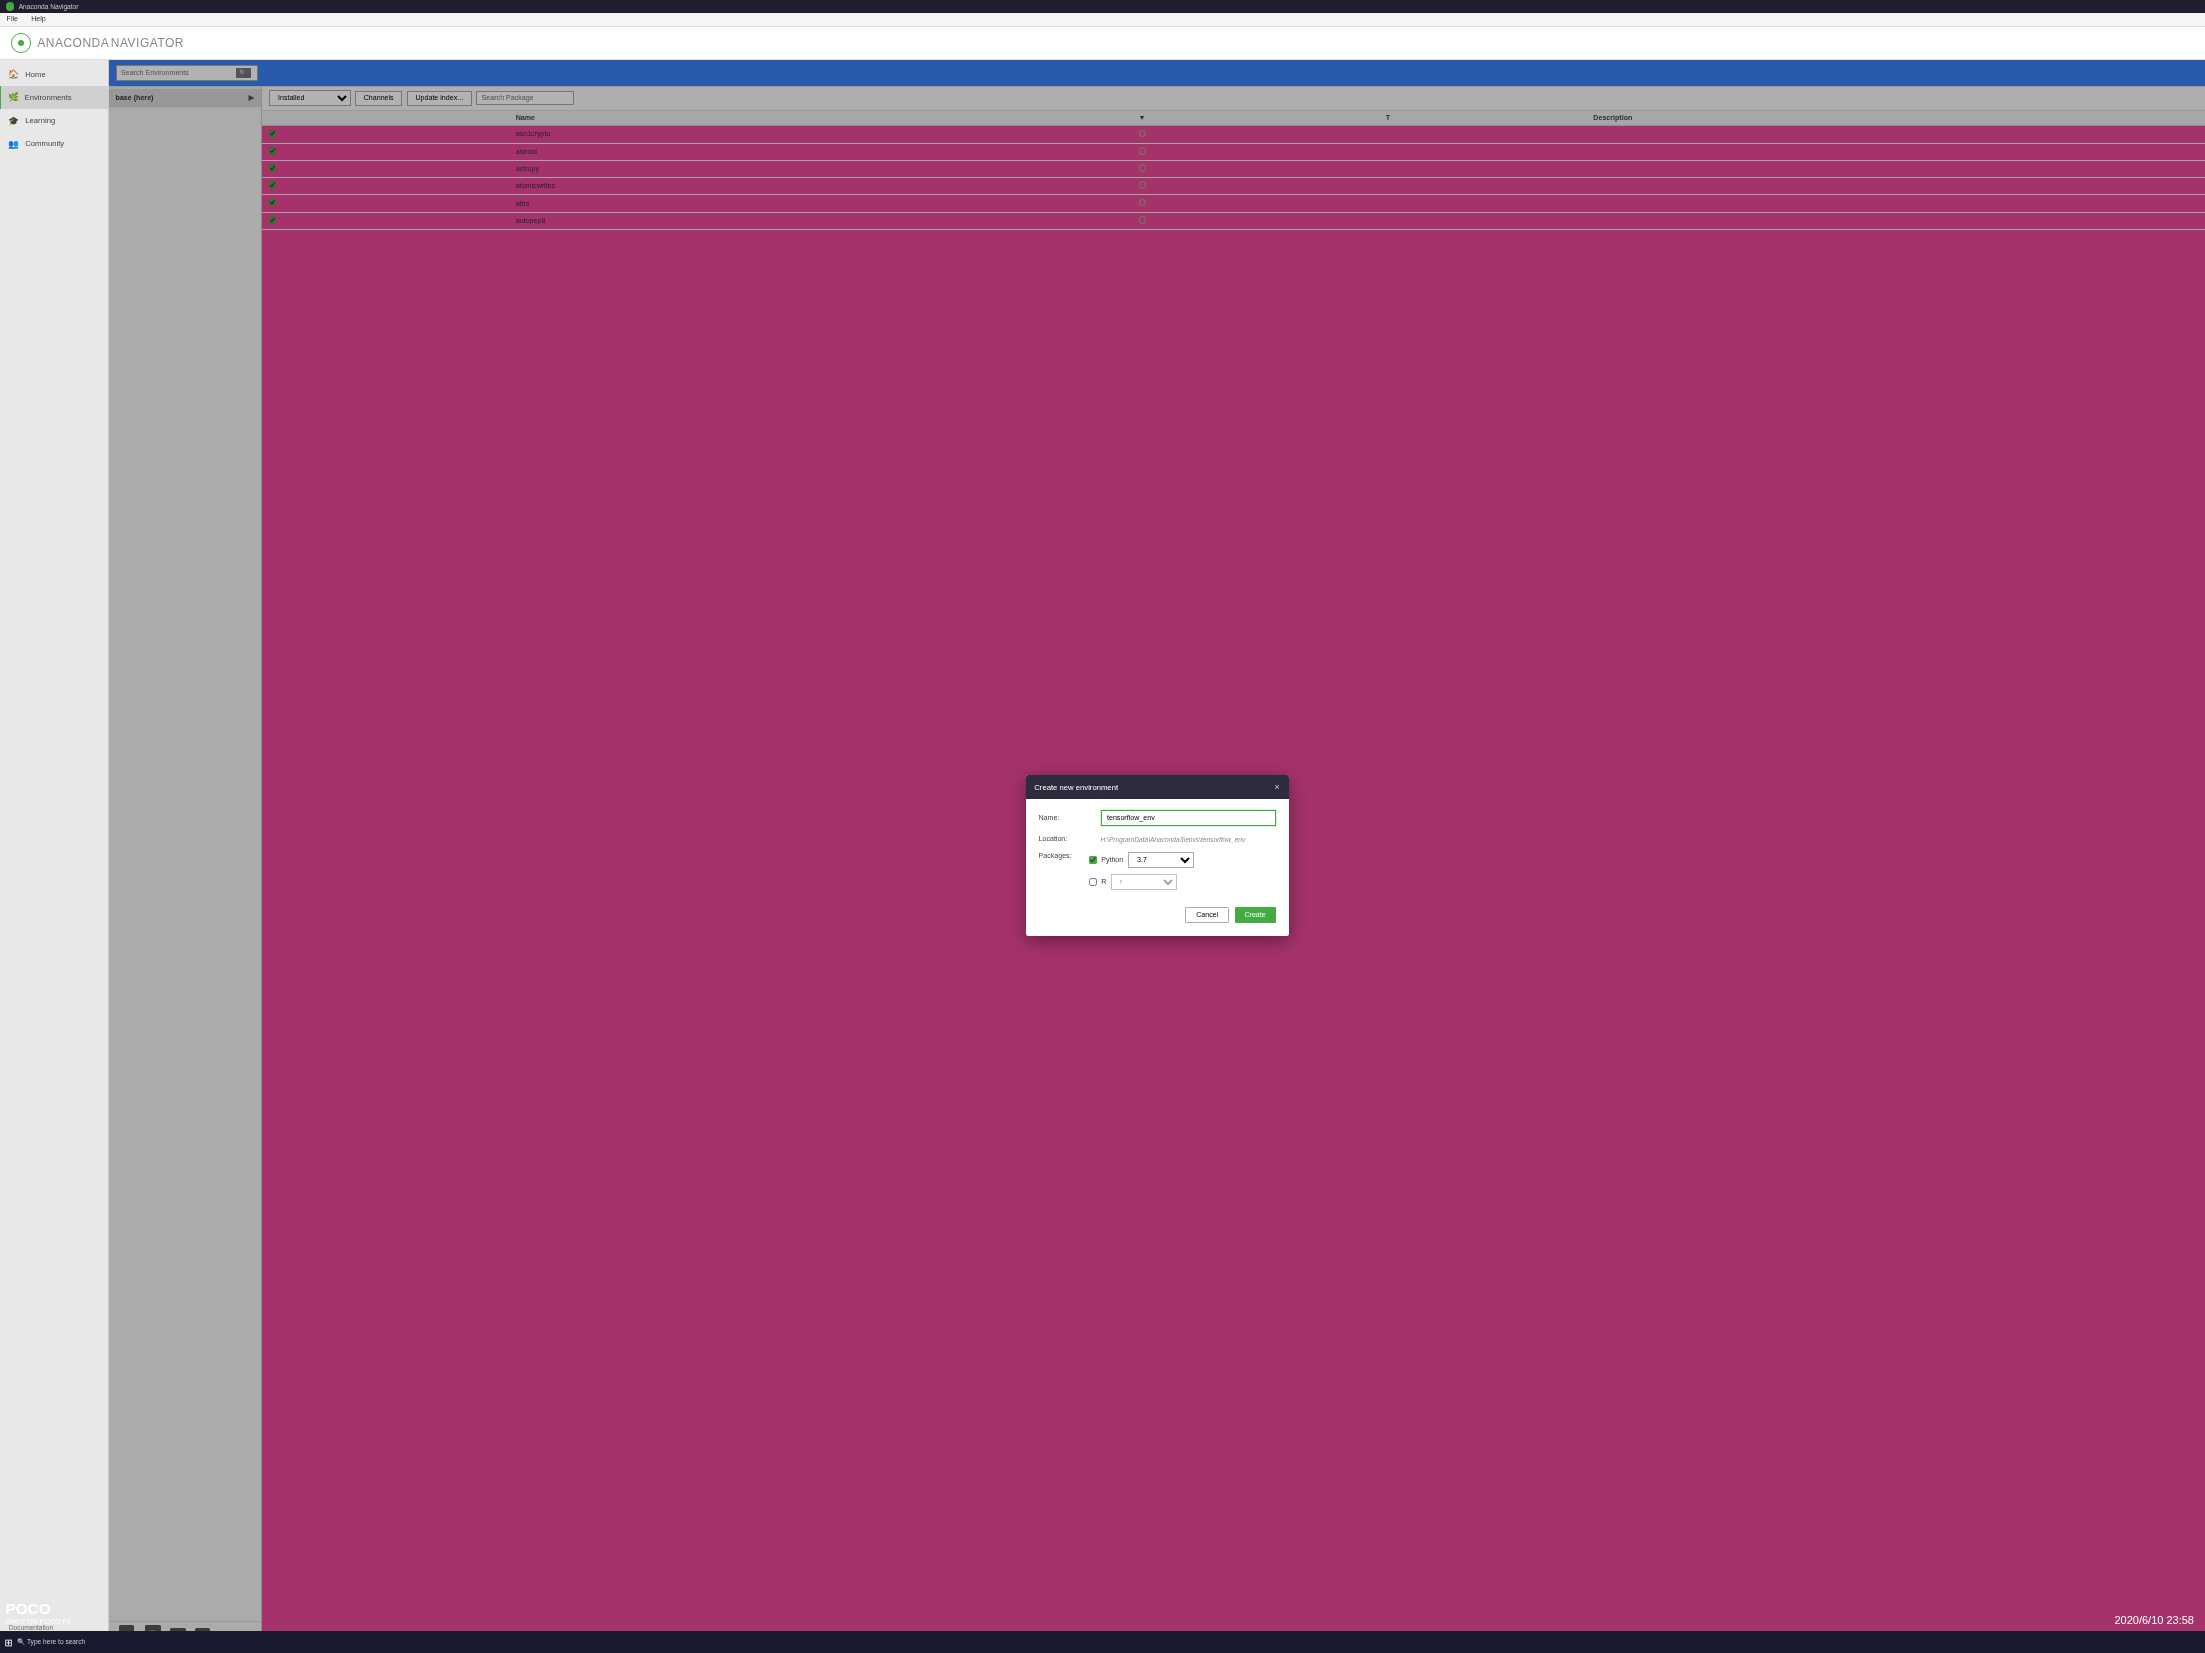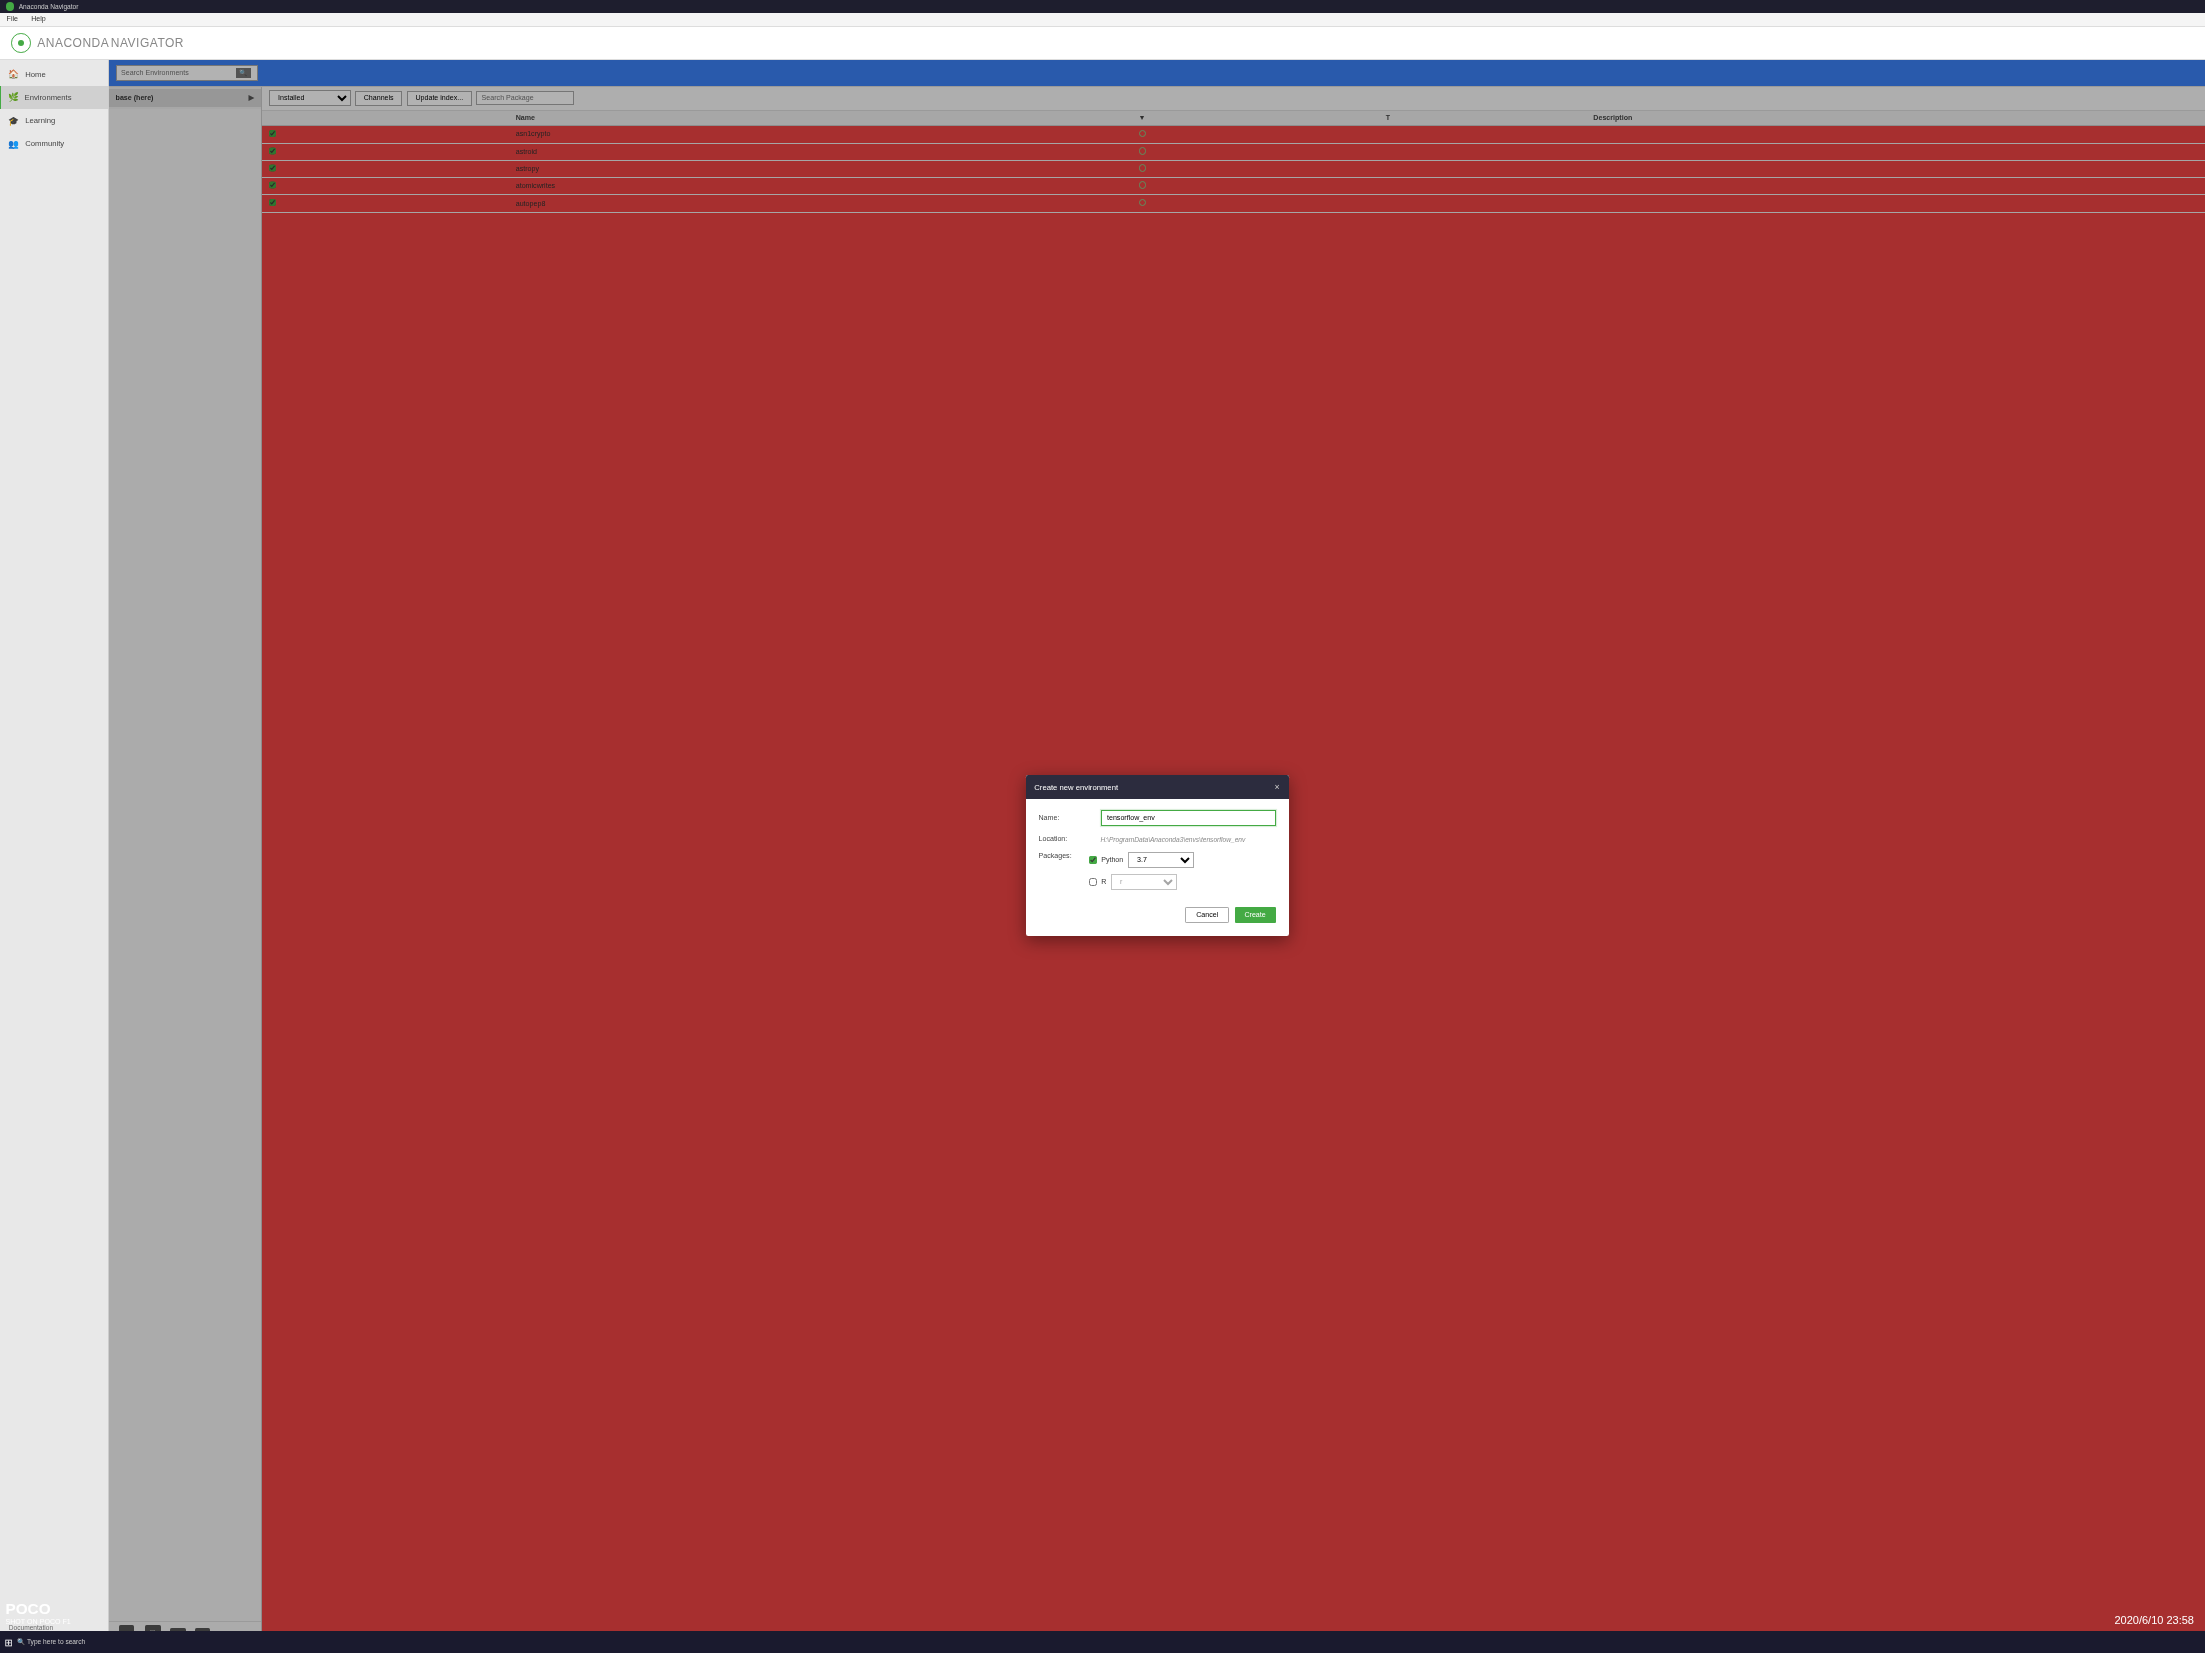--- a/index.html
+++ b/index.html
@@ -224,21 +224,21 @@
       border: none;
       cursor: pointer;
       color: #555;
       font-size: 7.7px;
     }
 
     
     .pkg-table-area {
       flex: 1;
       overflow-y: auto;
-      background: #ef4444;
+      background: #ec4899;
     }
     .pkg-table {
       width: 100%;
       border-collapse: collapse;
     }
     .pkg-table thead tr {
       background: #f0f0f0;
       border-bottom: 0.5px solid #ccc;
     }
     .pkg-table th {
@@ -616,20 +616,29 @@
                   </td>
                   <td>atomicwrites</td>
                   <td><span class="status-circle"></span></td>
                   <td></td>
                   <td></td>
                 </tr>
                 <tr>
                   <td>
                     <input type="checkbox" class="pkg-checkbox" checked="" style="">
                   </td>
+                  <td>attrs</td>
+                  <td><span class="status-circle"></span></td>
+                  <td></td>
+                  <td></td>
+                </tr>
+                <tr>
+                  <td>
+                    <input type="checkbox" class="pkg-checkbox" checked="" style="">
+                  </td>
                   <td>autopep8</td>
                   <td><span class="status-circle"></span></td>
                   <td></td>
                   <td></td>
                 </tr>
               </tbody>
             </table>
           </div>
 
           <div class="bottom-bar">

